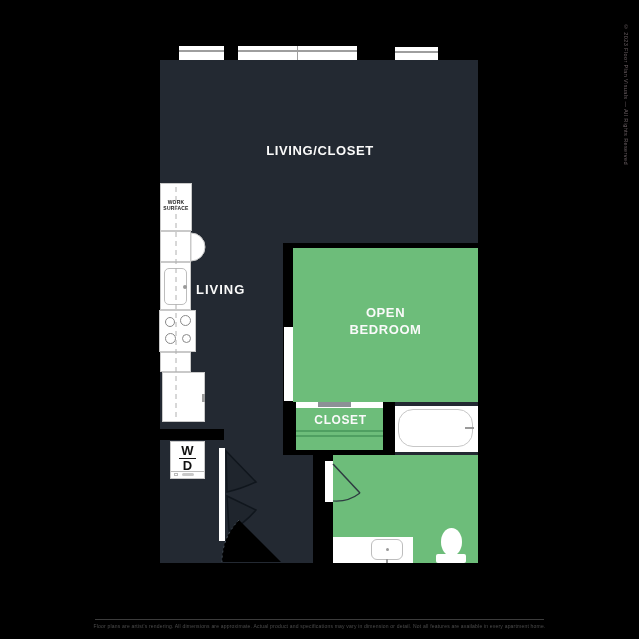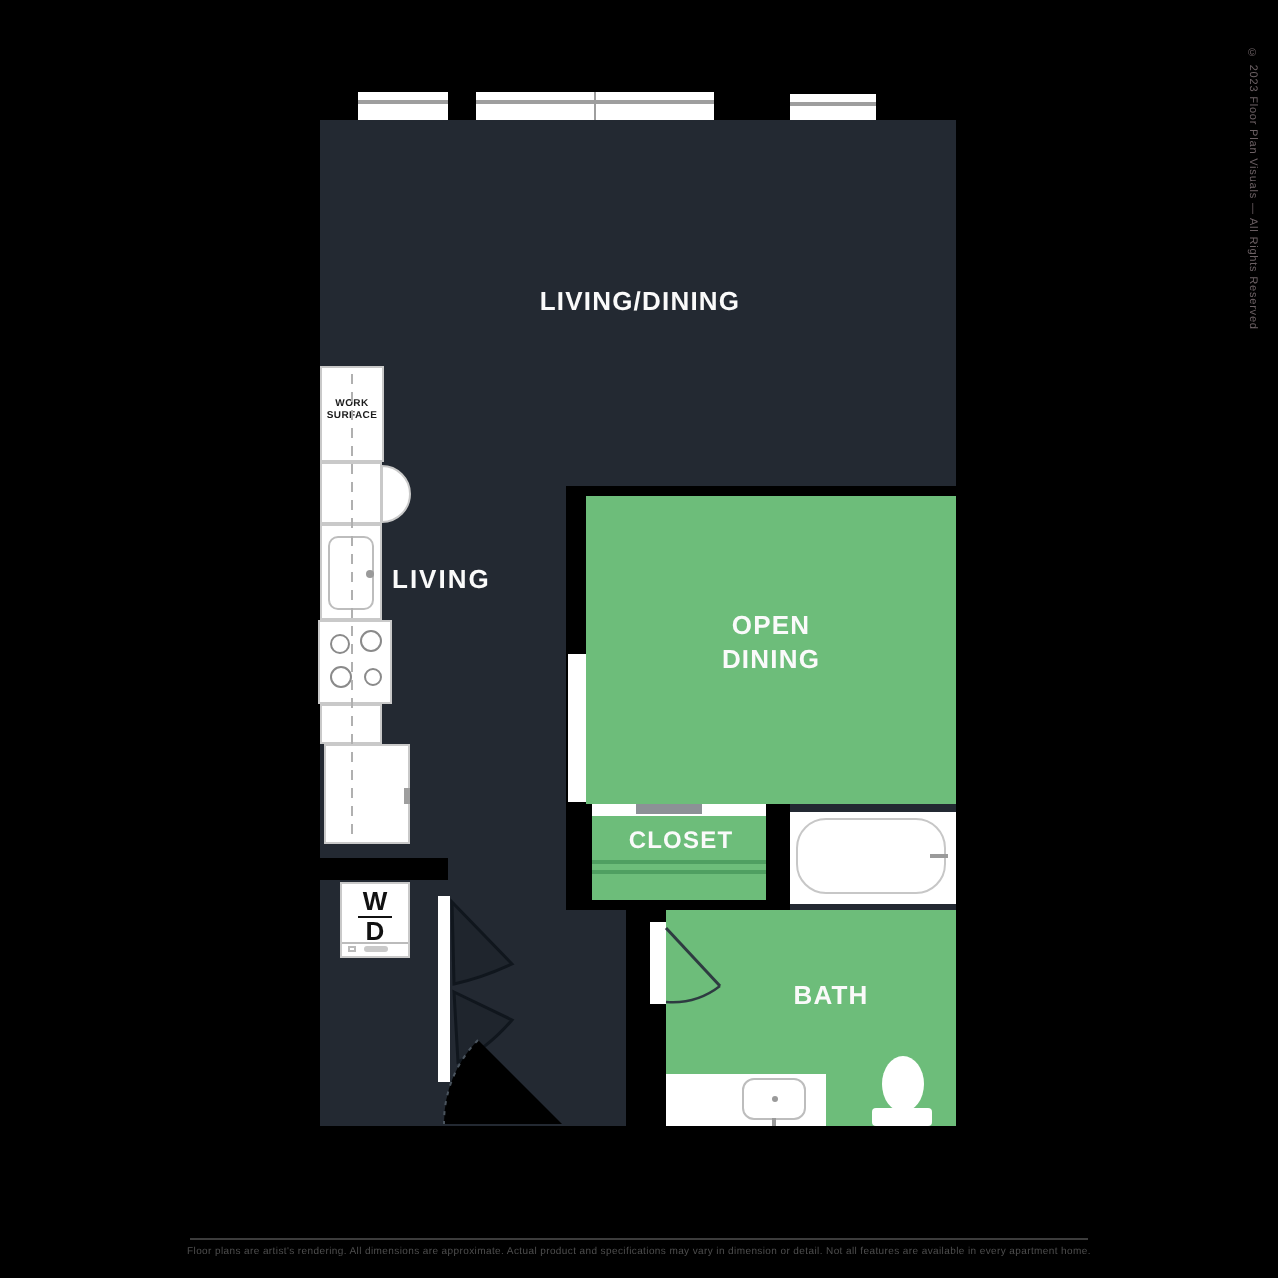--- a/index.html
+++ b/index.html
@@ -110,28 +110,27 @@
     <div class="wd-letters">
       <span class="w">W</span><br>
       <span>D</span>
     </div>
     <span style="position:absolute;left:0;right:0;bottom:6px;height:1px;background:#bbb;"></span>
     <span style="position:absolute;left:3px;bottom:2px;width:4px;height:3px;border:1px solid #bbb;box-sizing:border-box;"></span>
     <span style="position:absolute;left:11px;bottom:2px;width:12px;height:3px;background:#c9c9c9;border-radius:2px;"></span>
   </div>
   <div class="abs white" style="left:219px;top:448px;width:6px;height:93px;"></div>
 
-  <div class="abs room-label lbl-13" style="left:220px;top:142px;width:200px;">LIVING/DINING</div>
+  <div class="abs room-label lbl-13" style="left:220px;top:142px;width:200px;">LIVING/CLOSET</div>
   <div class="abs room-label lbl-13" style="left:196px;top:281px;letter-spacing:1px;">LIVING</div>
   <div class="abs room-label lbl-13" style="left:293px;top:304px;width:185px;">
     <div>OPEN</div>
-    <div>DINING</div>
+    <div>BEDROOM</div>
   </div>
   <div class="abs room-label lbl-12" style="left:296px;top:413px;width:89px;">CLOSET</div>
-  <div class="abs room-label lbl-13" style="left:343px;top:489px;width:145px;">BATH</div>
 
   <svg width="639" height="639" viewBox="0 0 639 639">
 
     <path d="M176,187 V420" stroke="#b0b0b0" stroke-width="1" stroke-dasharray="5,4" fill="none"></path>
 
     <path d="M191,233 A14,14 0 0 1 191,261 Z" fill="#ffffff" stroke="#c9c9c9" stroke-width="1"></path>
 
     <path d="M226,451 L256,482 Q241,489 227,492 Z" fill="#1f252d" stroke="#10161d" stroke-width="1.5"></path>
     <path d="M227,496 L256,510 Q243,525 229,531 Z" fill="#1f252d" stroke="#10161d" stroke-width="1.5"></path>
 

